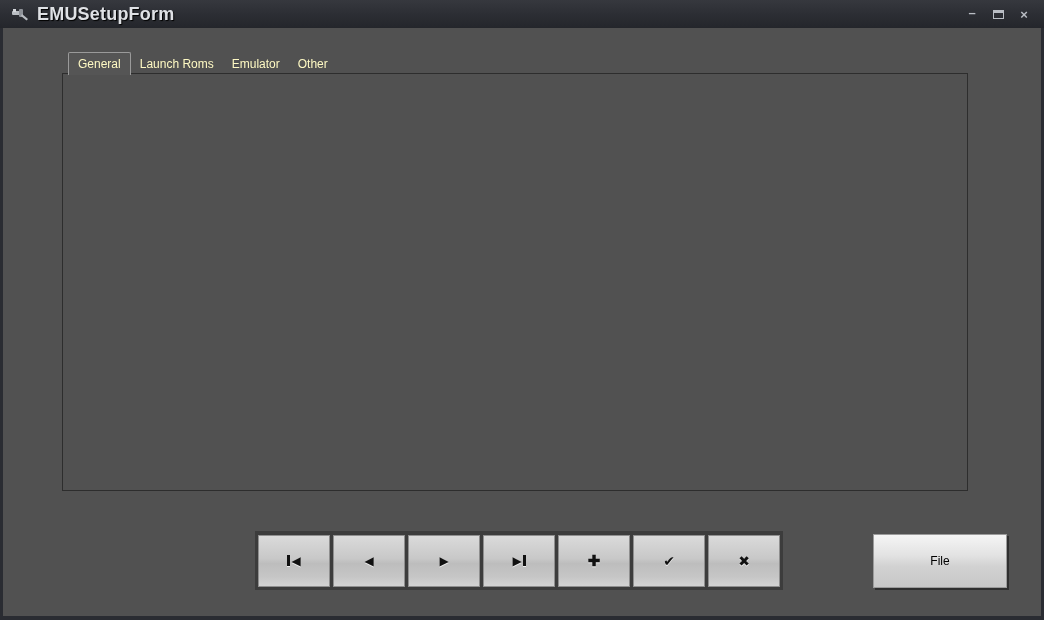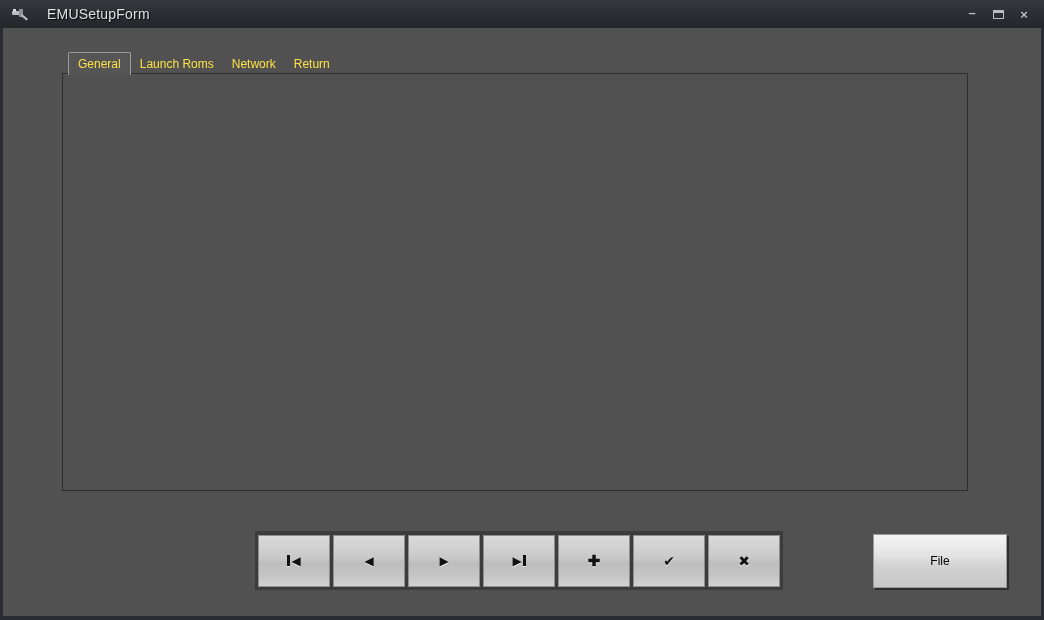--- a/index.html
+++ b/index.html
@@ -11,21 +11,21 @@
   }
 
   
   .titlebar {
     position:absolute; left:0; top:0; width:100%; height:28px;
     background:linear-gradient(180deg,#36383e 0%,#2b2d33 55%,#24262b 100%);
     display:flex; align-items:center;
   }
   .app-icon { margin-left:11px; width:18px; height:16px; flex:0 0 auto; }
   .title-text {
-    margin-left:18px; color:#dfe1e5; font-size:14px; font-weight:normal;
+    margin-left:8px; color:#dfe1e5; font-size:18px; font-weight:bold;
     letter-spacing:0.2px; text-shadow:1px 1px 1px #000;
   }
   .win-controls {
     position:absolute; right:10px; top:0; height:28px;
     display:flex; align-items:center; gap:6px;
   }
   .win-btn {
     width:20px; height:20px; display:flex; align-items:center; justify-content:center;
     color:#b9bdc4; font-size:13px; font-weight:bold; cursor:default;
   }
@@ -34,21 +34,21 @@
 
   
   .client {
     position:absolute; left:3px; right:3px; top:28px; bottom:4px;
     background:#515151;
   }
 
   
   .tabstrip { position:absolute; left:65px; top:23px; display:flex; align-items:flex-end; z-index:2; }
   .tab {
-    color:#fde047; font-size:12px; padding:3px 9px 4px 9px; height:20px;
+    color:#fef9c3; font-size:12px; padding:3px 9px 4px 9px; height:20px;
     display:flex; align-items:center;
   }
   .tab.selected {
     background:#555555; border:1px solid #9a9a9a; border-bottom:none;
     border-radius:2px 2px 0 0; height:23px; padding-top:4px;
     position:relative; top:1px;
   }
   .tabpanel {
     position:absolute; left:59px; top:45px; width:906px; height:418px;
     border:1px solid #2d2d2d; background:#515151; z-index:1;
@@ -126,22 +126,22 @@
           <span>×</span>
         </div>
     </div>
   </div>
 
   <div class="client">
 
     <div class="tabstrip">
       <div class="tab selected">General</div>
       <div class="tab">Launch Roms</div>
-      <div class="tab">Network</div>
-      <div class="tab">Return</div>
+      <div class="tab">Emulator</div>
+      <div class="tab">Other</div>
     </div>
     <div class="tabpanel"></div>
 
     <span class="lbl" style="left:102px; top:76px;">Emulator Display Name</span>
     <input class="tb" style="left: 252px; top: 73px; width: 181px;" value="PC Games">
     <span class="lbl" style="left:456px; top:76px;">Description</span>
     <input class="tb" style="left: 527px; top: 73px; width: 303px;" value="PC Games">
     <span class="lbl" style="left:843px; top:76px;">EMUID #  7</span>
 
     <span class="lbl" style="left:102px; top:117px;">EMU Name (foldersafe)</span>

